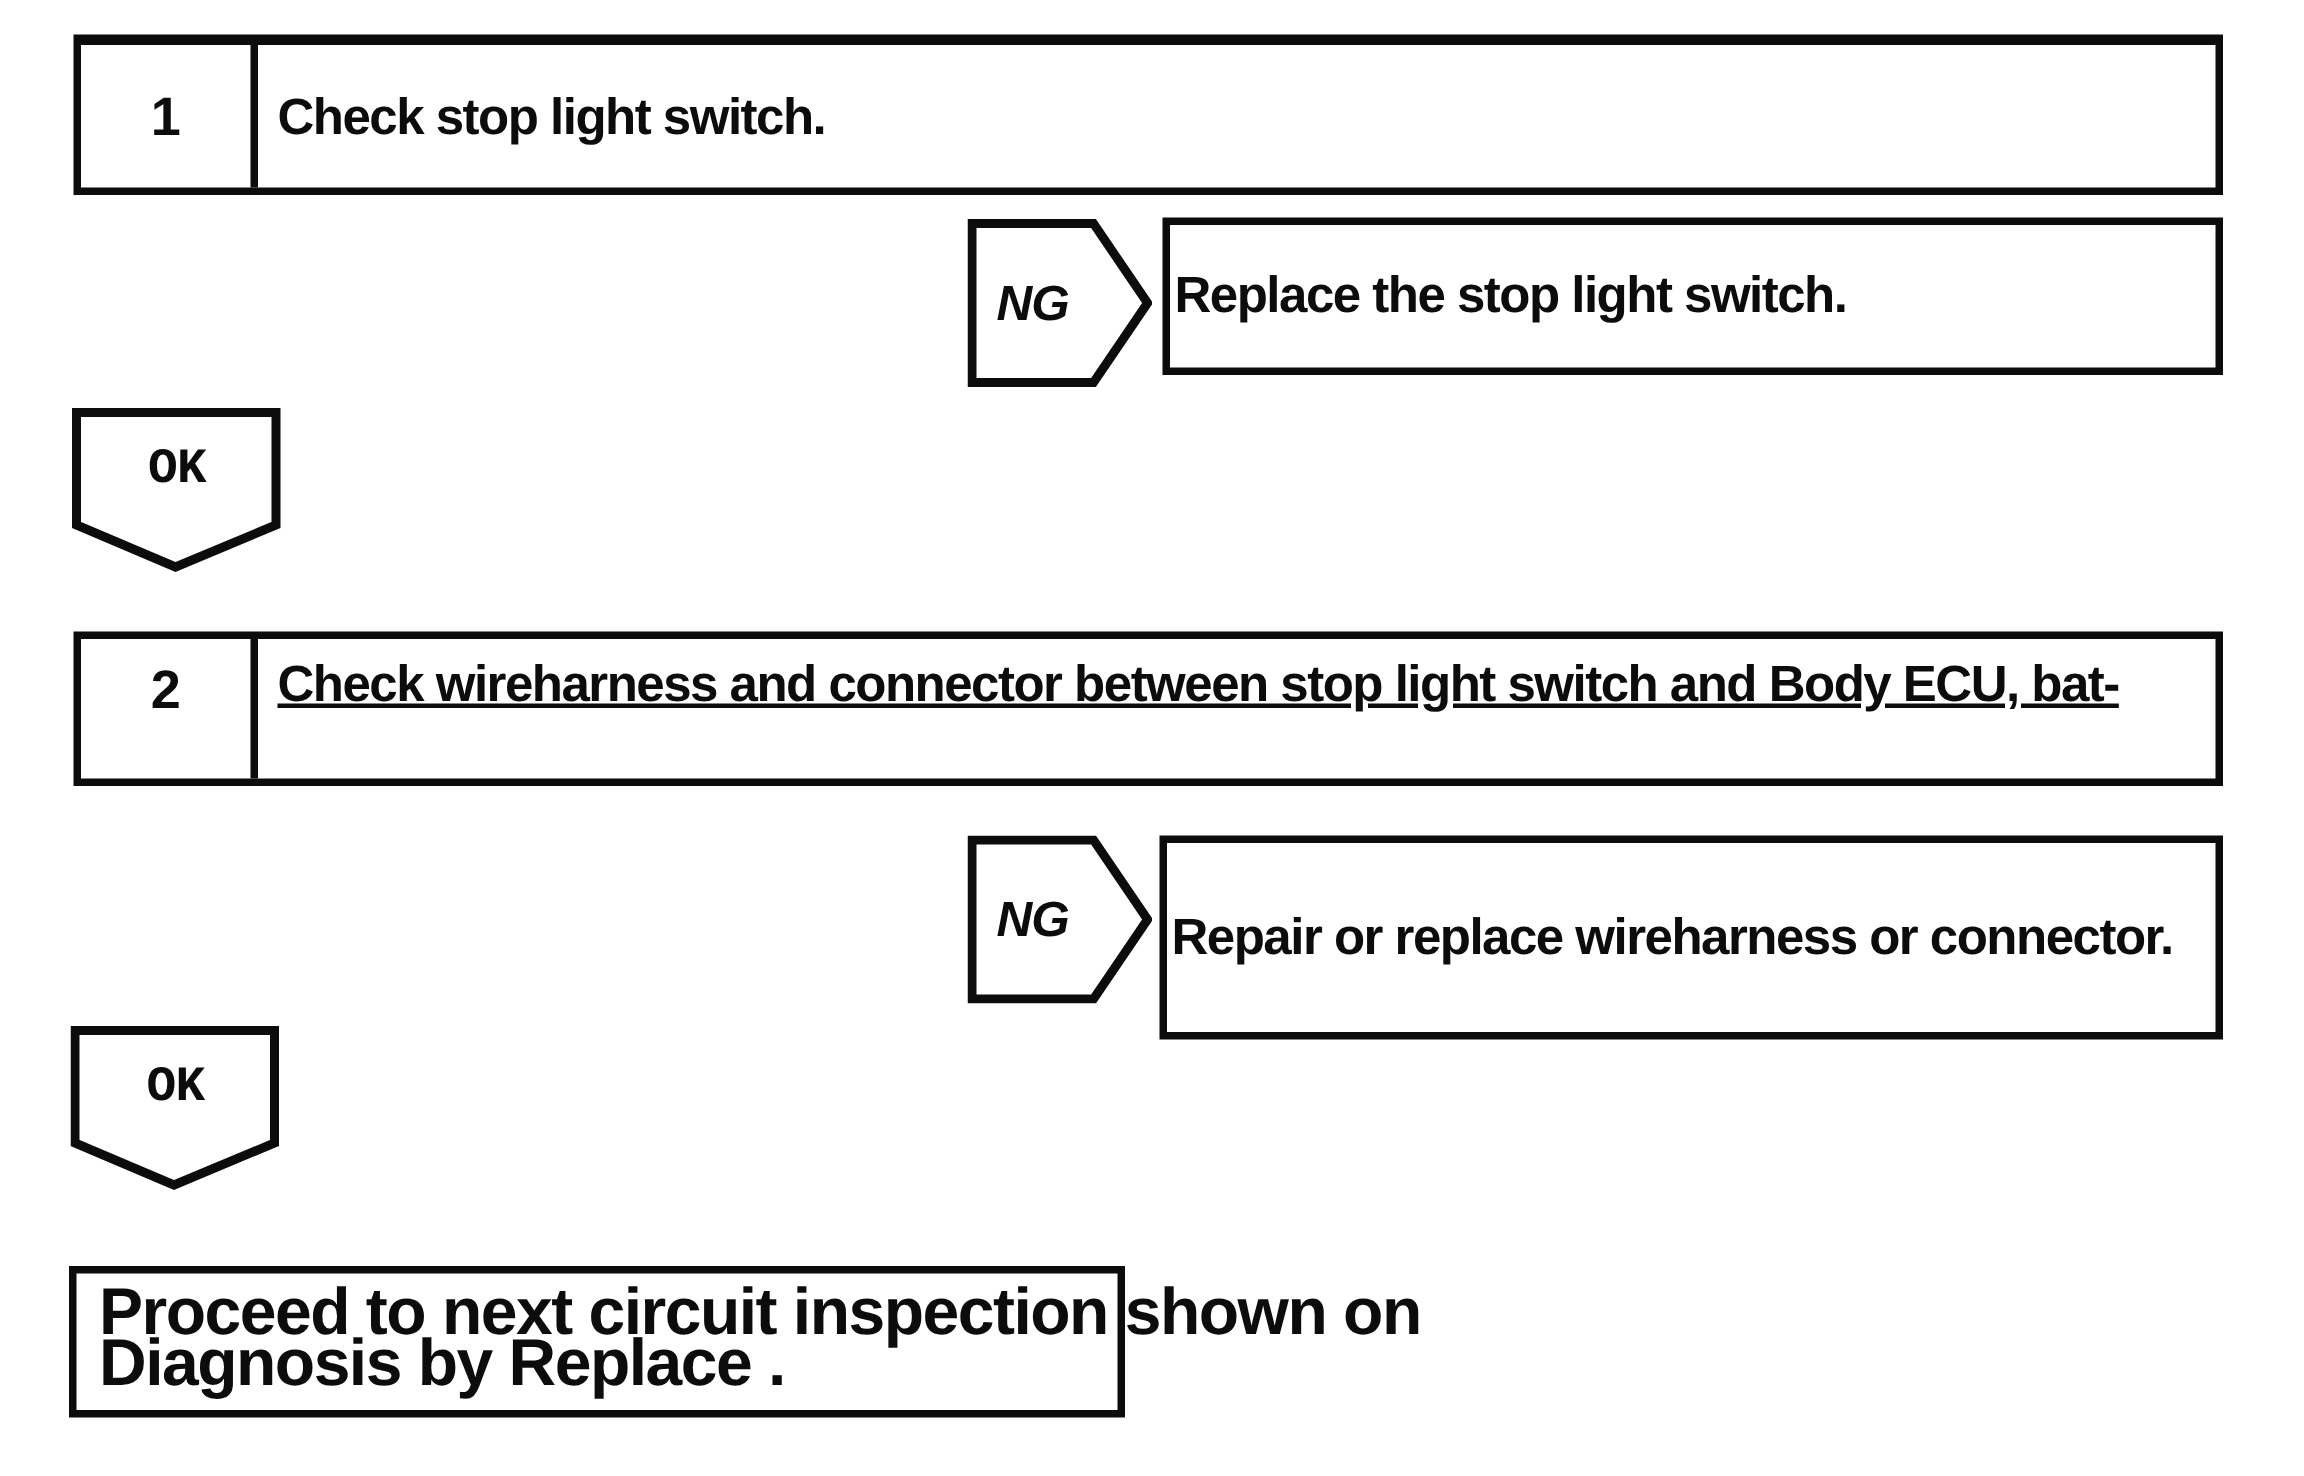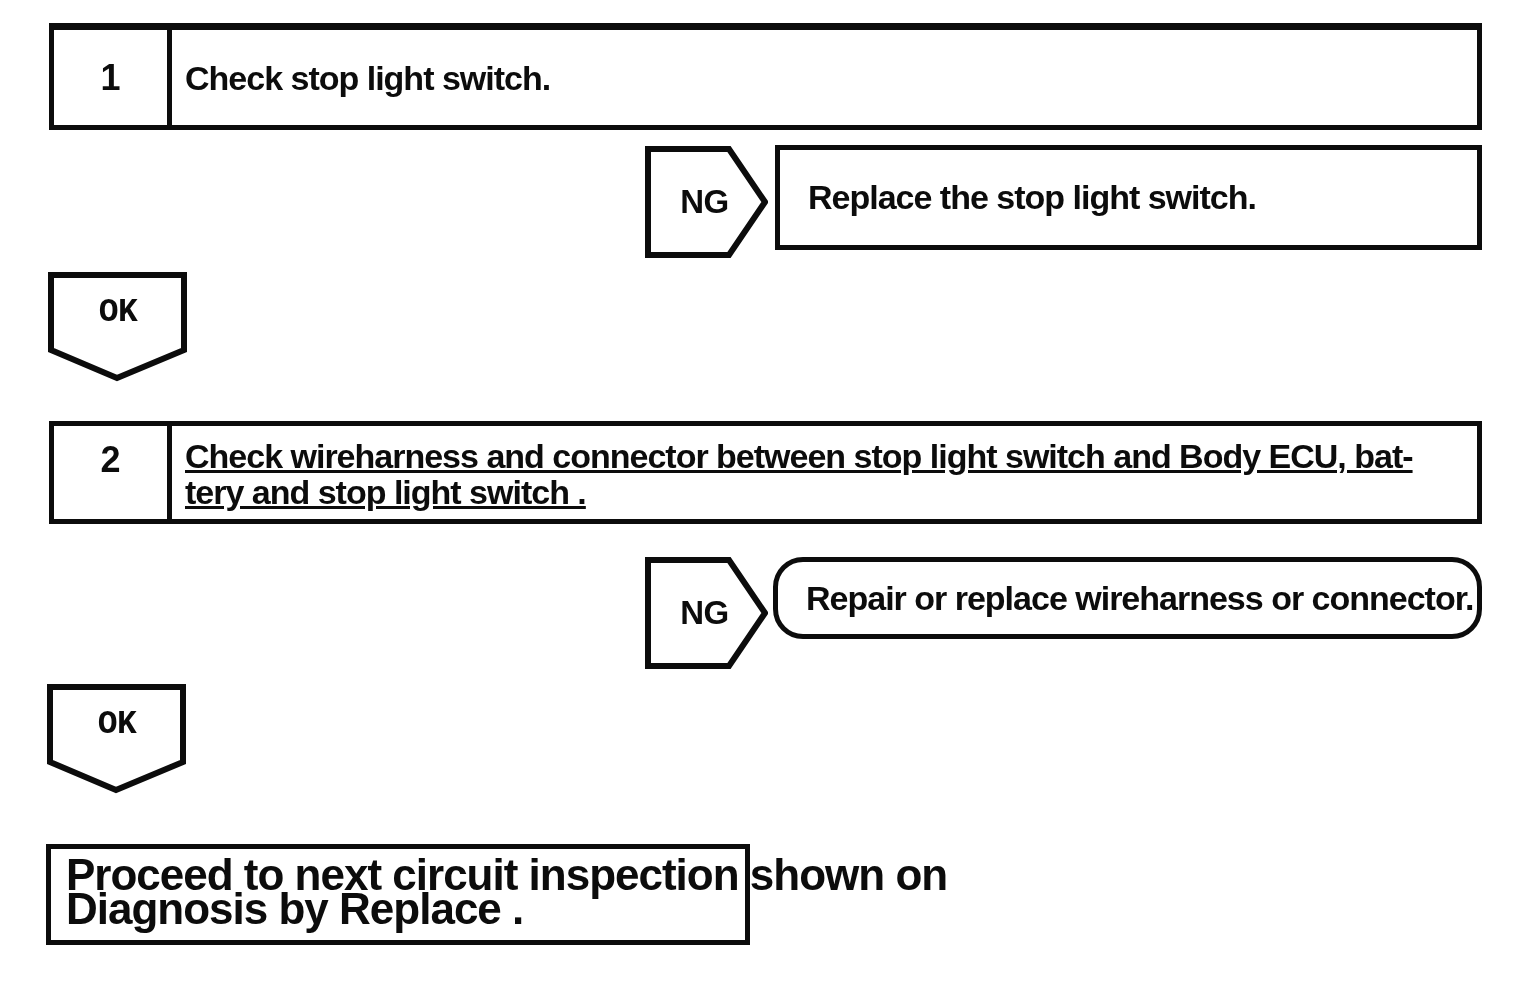--- a/index.html
+++ b/index.html
@@ -42,37 +42,37 @@
     font-size: 34px;
     line-height: 36px;
     letter-spacing: -1px;
   }
   .instr-cell.top-align { justify-content: flex-start; padding-top: 12px; text-decoration: underline; }
   .line { display: block; white-space: nowrap; }
   .line:empty { display: none; }
   .action-box {
     display: flex;
     align-items: center;
-    padding-left: 28px;
+    padding-left: 3px;
     font-size: 34px;
     letter-spacing: -1px;
     white-space: nowrap;
   }
   .connector { }
   .connector svg { display: block; }
   .shape-label {
     position: absolute;
     top: 0;
     display: flex;
     align-items: center;
     justify-content: center;
     font-size: 33px;
     letter-spacing: -0.5px;
   }
-  .ng-label { left: 16px; width: 87px; height: 112px; }
+  .ng-label { left: 0; width: 87px; height: 112px; font-style: italic; }
   .ok-label { left: 0; width: 140px; height: 80px; font-family: Liberation Mono, monospace; }
   .conclusion {
     padding: 9px 0 0 15px;
     font-size: 44px;
     line-height: 34px;
     letter-spacing: -1px;
   }
 </style>
 </head>
 <body>
@@ -106,32 +106,31 @@
     </svg>
     <span class="shape-label ok-label">OK</span>
   </div>
 
   <div class="abs box step-box" style="left:49px; top:421px; width:1433px; height:103px;">
     <div class="num-cell num-top">
       <span>2</span>
     </div>
     <div class="instr-cell top-align">
       <span class="line">Check wireharness and connector between stop light switch and Body ECU, bat-</span>
-      <span class="line">tery and stop light switch .</span>
     </div>
   </div>
 
   <div class="abs connector" style="left:645px; top:557px; width:123px; height:112px;">
     <svg width="123" height="112" viewBox="0 0 123 112">
       <polygon points="3,3 84,3 120,56 84,109 3,109" fill="#ffffff" stroke="#0c0c0c" stroke-width="6" stroke-linejoin="miter"></polygon>
     </svg>
     <span class="shape-label ng-label">NG</span>
   </div>
 
-  <div class="abs box action-box" style="left:773px; top:557px; width:709px; height:82px;border-radius:30px;">
+  <div class="abs box action-box" style="left:773px; top:557px; width:709px; height:136px;">
     <span class="line">Repair or replace wireharness or connector.</span>
   </div>
 
   <div class="abs connector" style="left:47px; top:684px; width:140px; height:110px;">
     <svg width="140" height="110" viewBox="0 0 140 110">
       <polygon points="3,3 136,3 136,78 69,106 3,78" fill="#ffffff" stroke="#0c0c0c" stroke-width="6" stroke-linejoin="miter"></polygon>
     </svg>
     <span class="shape-label ok-label">OK</span>
   </div>
 

